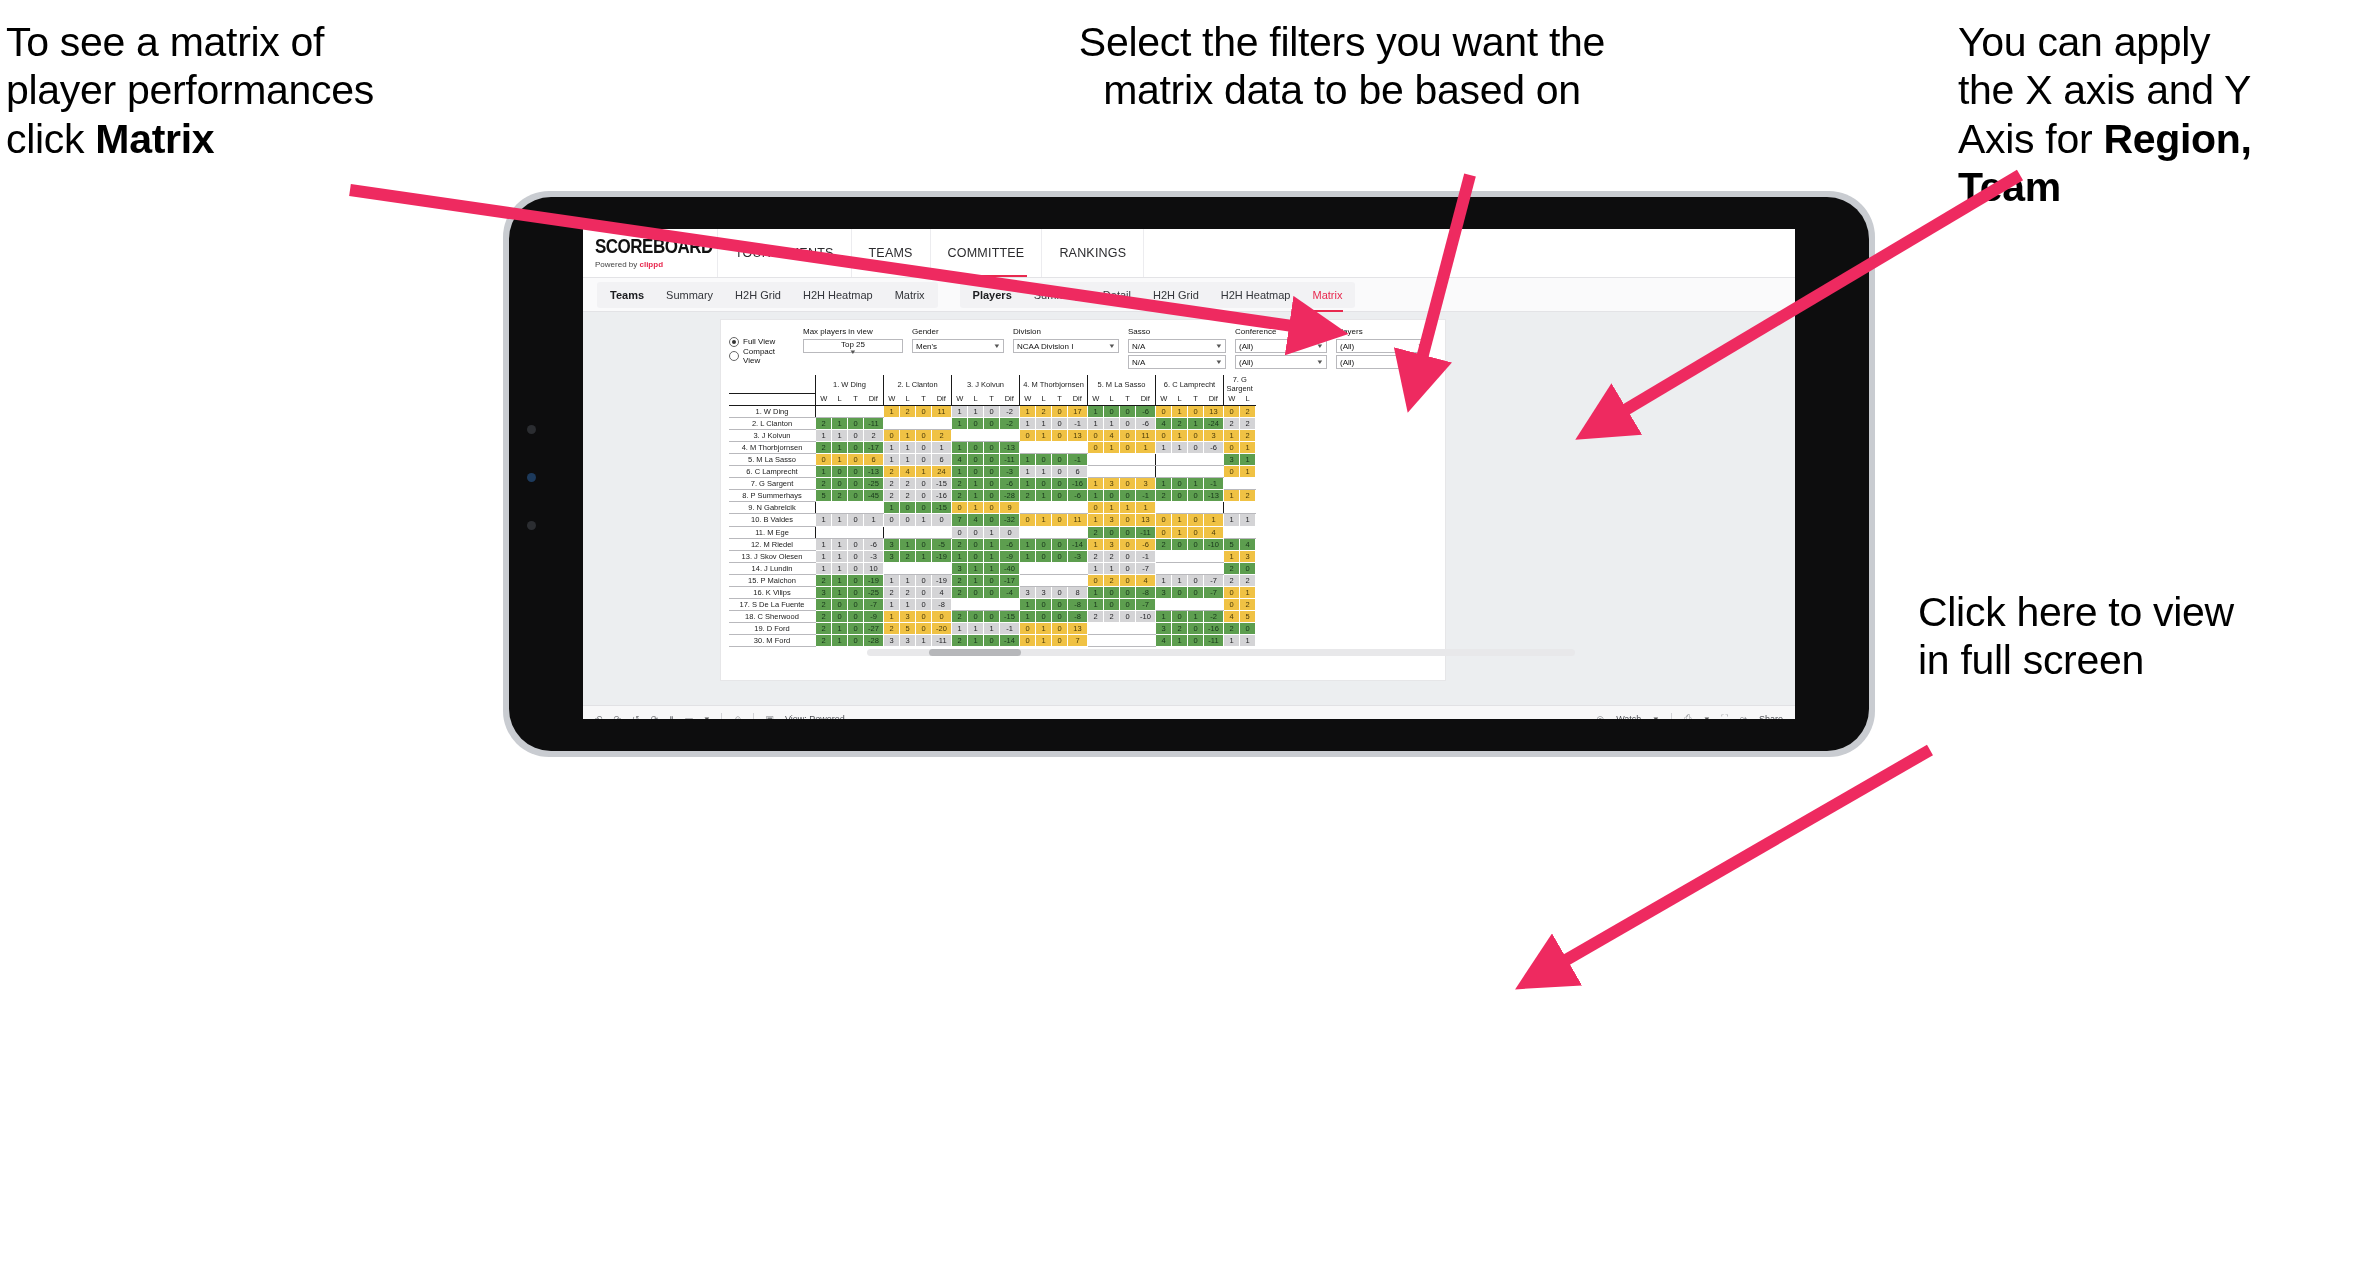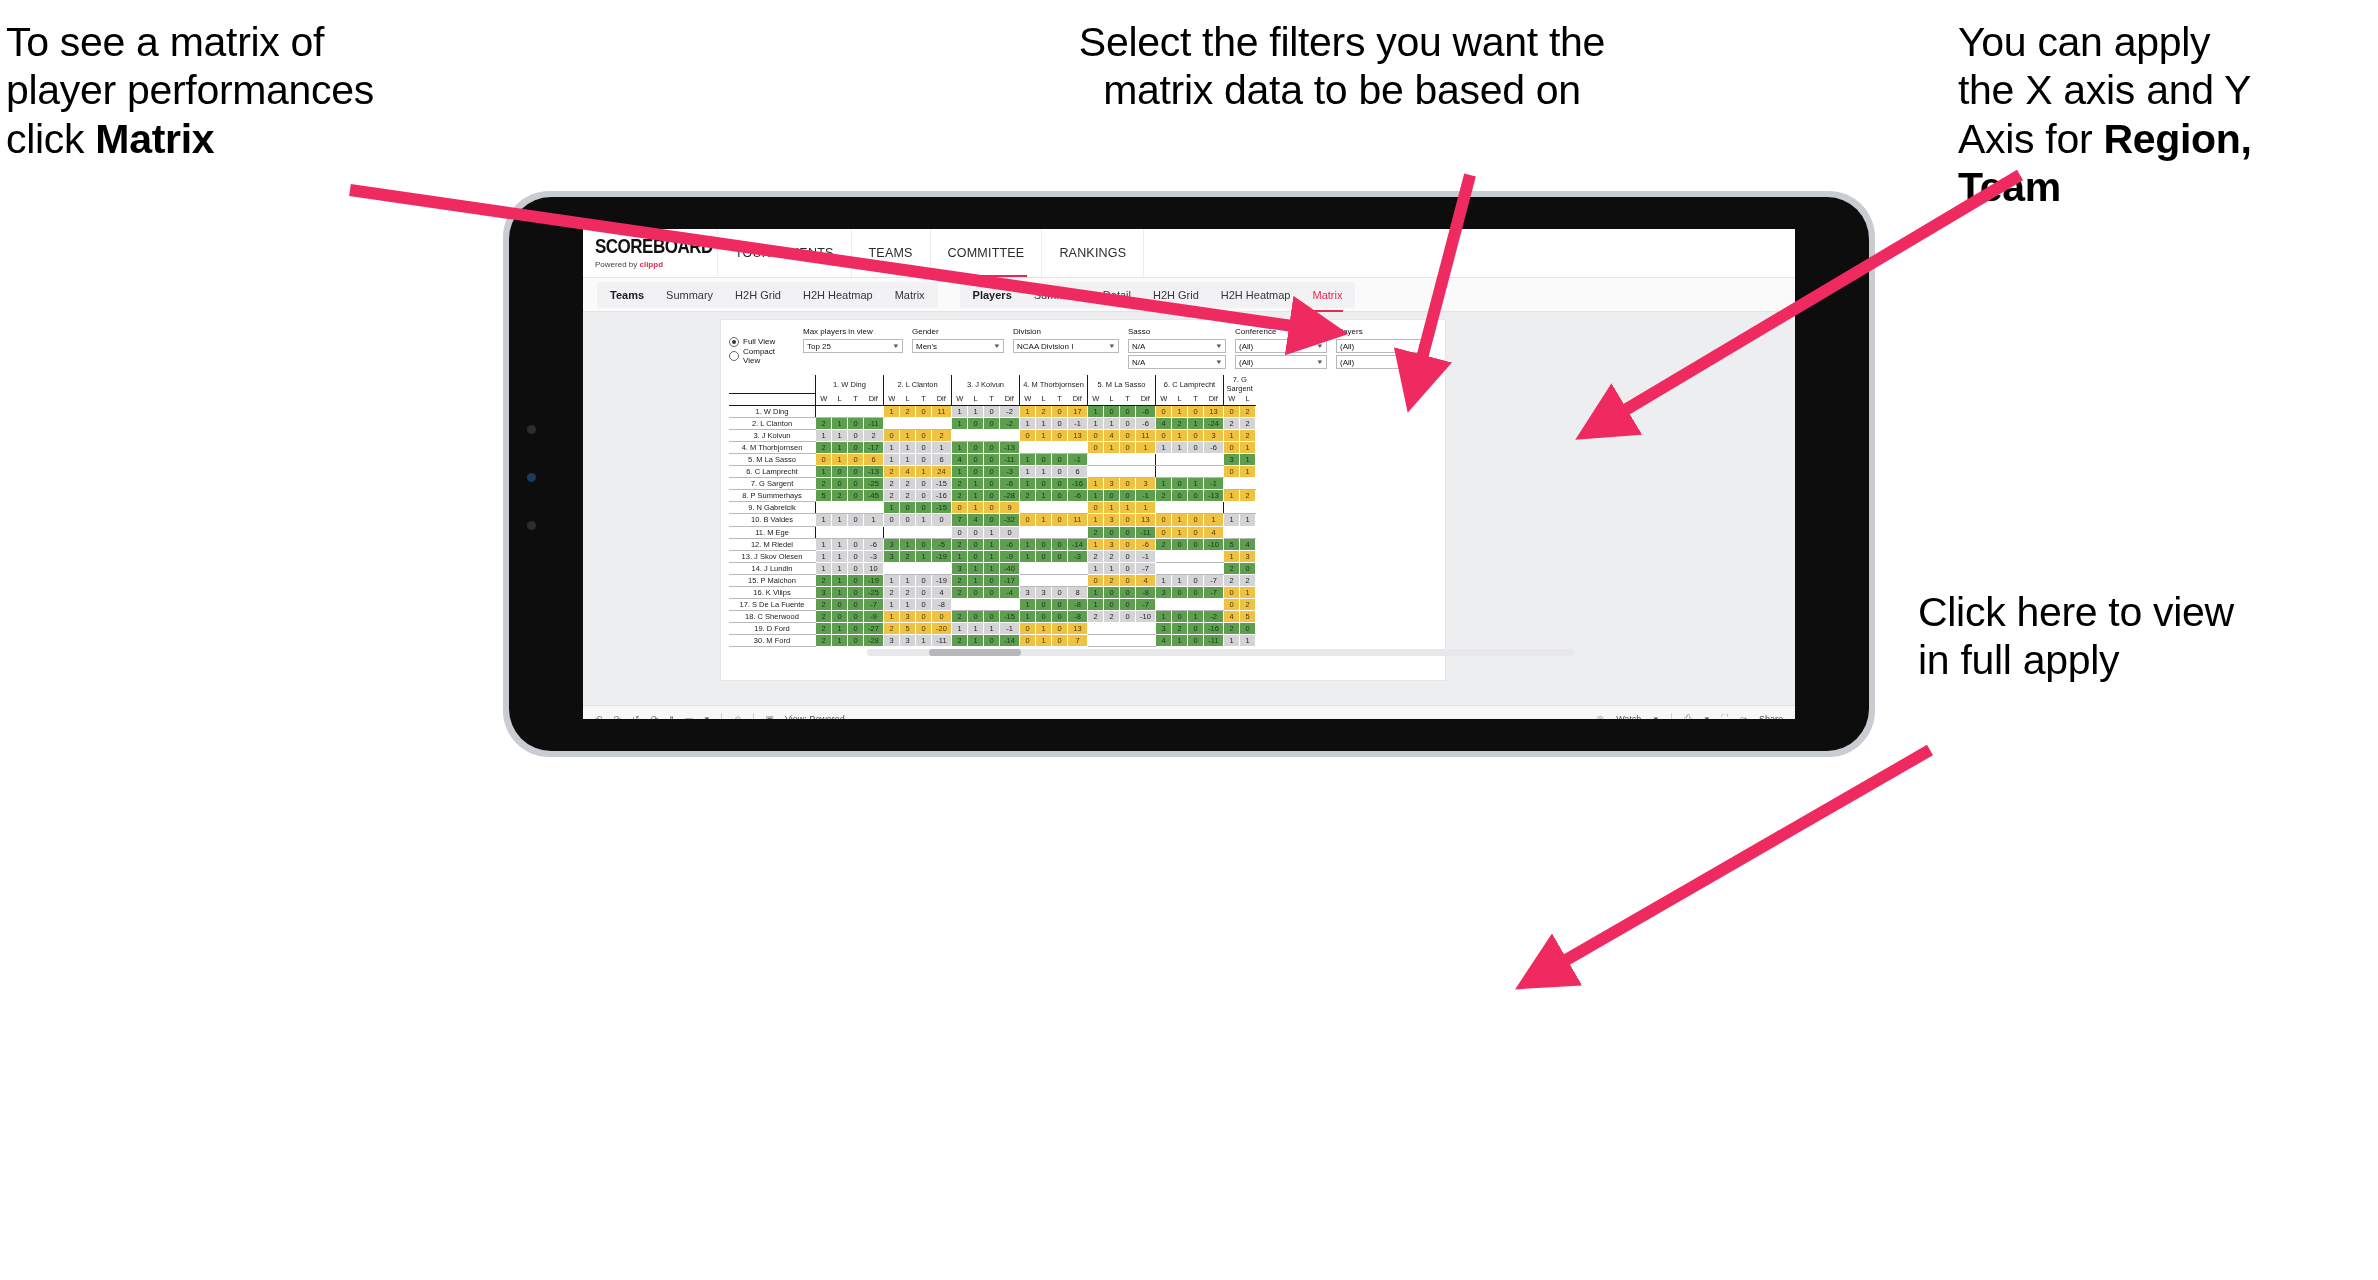--- a/index.html
+++ b/index.html
@@ -51,21 +51,21 @@
 
   
   .filters{display:flex;padding:7px 8px 4px 8px;font-size:8px;color:#111;gap:0;}
   .fcol{margin-right:9px;}
   .flabel{font-size:8px;color:#111;margin-bottom:2px;height:10px;white-space:nowrap;}
   .radio-row{display:flex;align-items:center;gap:4px;height:11px;font-size:8px;}
   .radio{width:8px;height:8px;border:1px solid #666;border-radius:50%;background:#fff;position:relative;flex:none;}
   .radio.sel::after{content:"";position:absolute;left:2px;top:2px;width:4px;height:4px;border-radius:50%;background:#333;}
   .sel-box{height:12px;border:1px solid #b9b9bd;background:#fff;display:flex;align-items:center;justify-content:space-between;padding:0 3px;font-size:8px;color:#111;margin-bottom:2px;}
   .caret{font-size:6px;color:#555;transform:scaleX(1.3);}
-  .w-top25{width:92px;}.w-gender{width:84px;}.w-div{width:98px;}
+  .w-top25{width:92px;flex-direction:column;}.w-gender{width:84px;}.w-div{width:98px;}
   .w-reg{width:90px;}.w-conf{width:84px;}.w-play{width:84px;}
 
   
   .mwrap{padding:0 8px;}
   table.matrix{border-collapse:collapse;table-layout:fixed;font-size:7.5px;color:#1a1a1a;}
   table.matrix td,table.matrix th{padding:0;margin:0;height:11.1px;text-align:center;font-weight:400;vertical-align:middle;}
   th.pname{font-size:7.5px;font-weight:400;border-bottom:0;height:13px;}
   th.sub-wl{font-size:7.5px;font-weight:400;height:12px;}
   td.rowlab{text-align:left;padding-left:4px;font-size:7.5px;border-bottom:1px solid #b9b9bd;width:86px;}
   .colsep{border-left:1.3px solid #1a1a1a;}
@@ -100,21 +100,21 @@
 
 <div class="anno" id="anno-axis">
   <div>You  can apply</div>
   <div>the X axis and Y</div>
   <div><span>Axis for </span><b>Region,</b></div>
   <div><b>Team</b></div>
 </div>
 
 <div class="anno" id="anno-full">
   <div>Click here to view</div>
-  <div>in full apply</div>
+  <div>in full screen</div>
 </div>
 
 <div id="tablet">
   <div class="bezel-outer"></div>
   <div class="bezel-inner"></div>
   <div class="cam c1"></div>
   <div class="cam c2"></div>
   <div class="cam c3"></div>
 
   <div class="screen">

